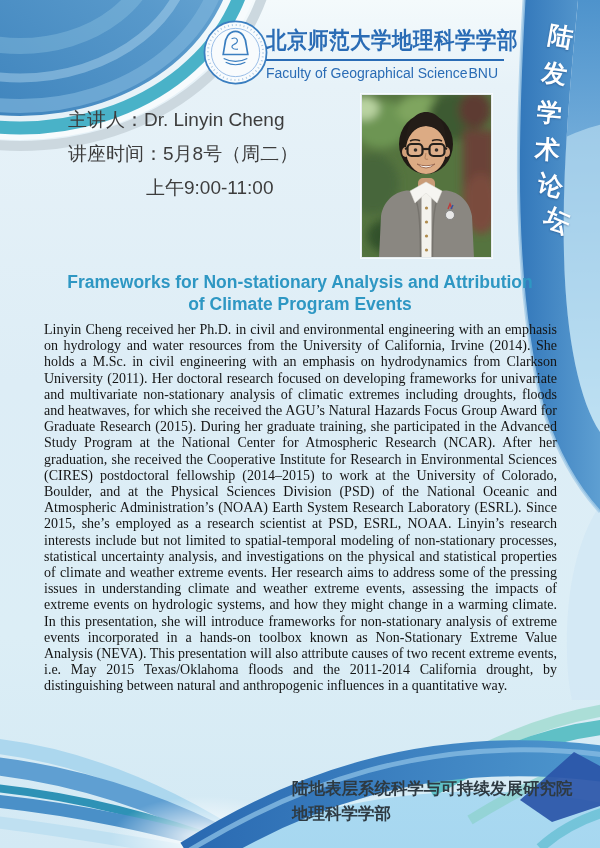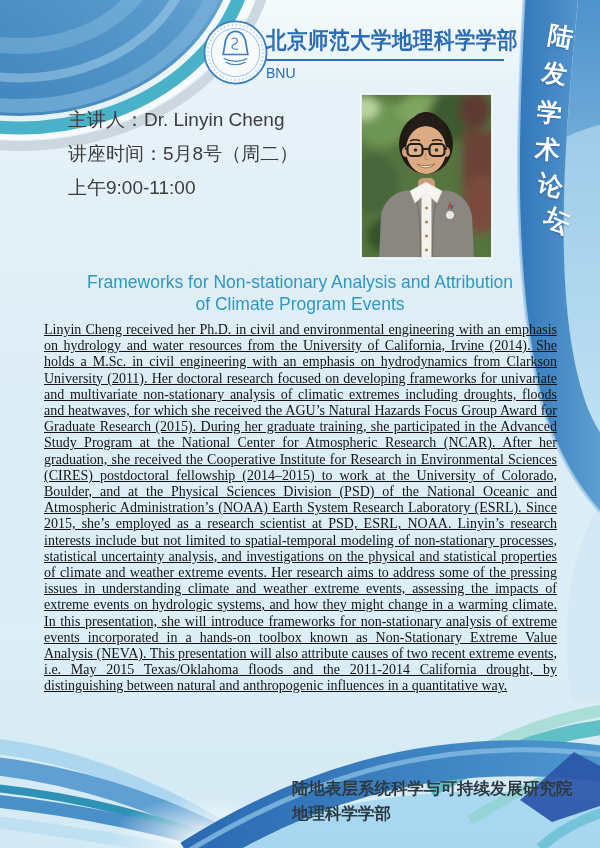--- a/index.html
+++ b/index.html
@@ -31,28 +31,28 @@
   .org-rule { height:2px; background:#2a6cb5; margin:7px 0 4px 0; width:238px; }
   .org-en { display:flex; justify-content:space-between; width:232px;
     color:#2a6cb5; font-size:14px; font-weight:500; }
 
   .photo-frame { position:absolute; left:361px; top:94px; width:131px; height:164px; z-index:3;
     box-shadow:0 0 0 1px rgba(255,255,255,.65); }
 
   .info { position:absolute; left:68px; top:109px; width:300px; z-index:3;
     color:#3d3d3d; font-size:19px; font-weight:400; }
   .info .line { margin-bottom:13px; line-height:21px; white-space:nowrap; }
-  .info .indent { }
+  .info .indent { margin-left:78px; }
 
   .talk-title { position:absolute; left:40px; top:271px; width:520px; z-index:3;
-    text-align:center; color:#2e97c3; font-size:17.5px; font-weight:400; line-height:22px; }
+    text-align:center; color:#2e97c3; font-size:17.5px; font-weight:700; line-height:22px; }
 
   .abstract { position:absolute; left:44px; top:322px; width:513px; z-index:3;
     font-family:"Liberation Serif","DejaVu Serif",serif; font-size:14px; line-height:16.2px;
-    text-align:justify; color:#141414;text-decoration:underline; }
+    text-align:justify; color:#141414; }
 
   .footer { position:absolute; left:292px; top:776px; z-index:5;
     color:#2e3a42; font-size:16.5px; font-weight:700; line-height:25px; white-space:nowrap; }
 </style>
 </head>
 <body>
 
 <div class="poster">
 
   <svg id="deco-topleft" class="deco" width="300" height="200" viewBox="0 0 300 200">
@@ -144,20 +144,21 @@
         <path d="M34,12.5 C27.5,12.5 23.5,19 23,27 L21.5,36 L46.5,36 L45,27 C44.5,19 40.5,12.5 34,12.5 Z" stroke-width="1.7"></path>
         <path d="M30,20 C36,17.5 38.5,23.5 32.5,25.8 C28.5,27.6 30.5,31.5 36.5,30.5" stroke-width="1.2"></path>
         <path d="M22,40 Q34,46 46,40" stroke-width="1.1"></path>
         <path d="M24,44 Q34,49 44,44" stroke-width="1.1"></path>
       </g>
     </svg>
     <div class="org-block">
       <div class="org-cn">北京师范大学地理科学学部</div>
       <div class="org-rule"></div>
       <div class="org-en">
+        <span>Faculty of Geographical Science</span>
         <span>BNU</span>
       </div>
     </div>
   </div>
 
   <svg class="photo-frame" viewBox="0 0 131 164">
     <defs>
       <filter id="blur4">
           <feGaussianBlur stdDeviation="4"></feGaussianBlur>
         </filter>

